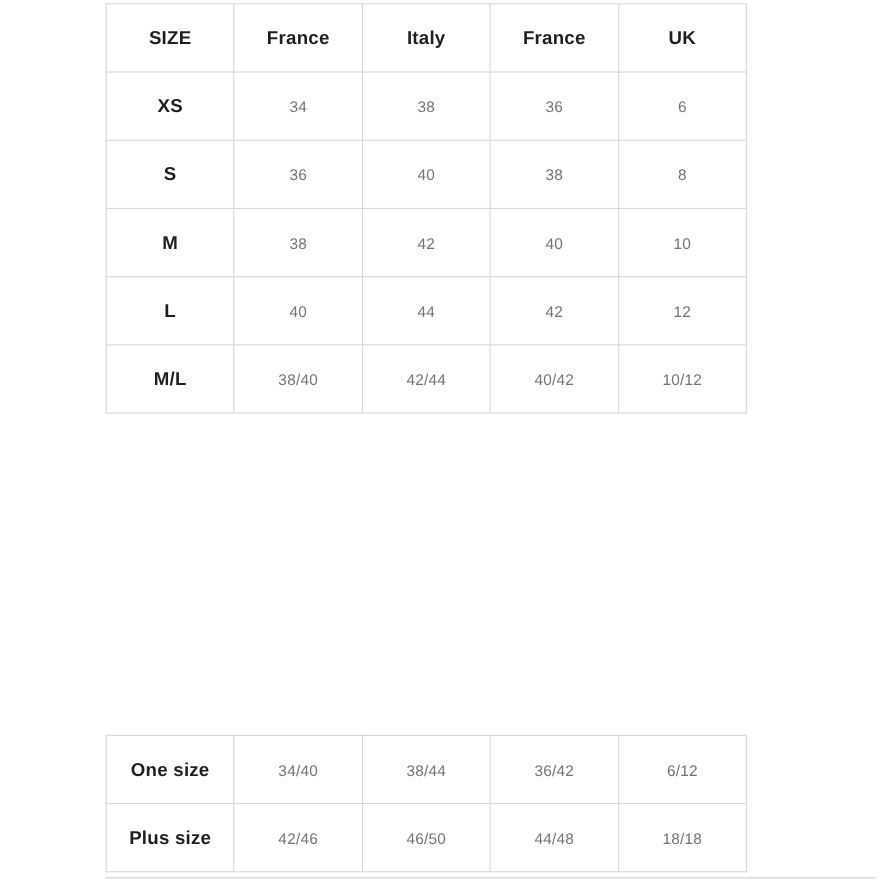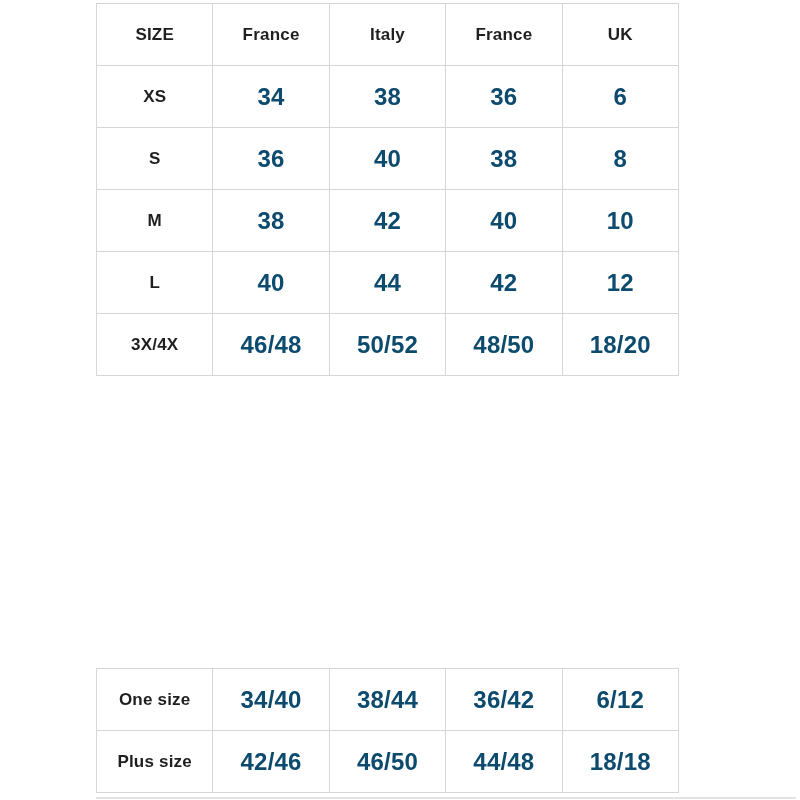--- a/index.html
+++ b/index.html
@@ -30,23 +30,23 @@
     vertical-align:middle;
     background:#ffffff;
   }
   table.size-chart th{
     font-weight:700;
     font-size:17px;
     color:#1f1f1f;
     letter-spacing:0.2px;
   }
   table.size-chart td{
-    font-weight:700;
-    font-size:24px;
-    color:#0c4a6e;
+    font-weight:400;
+    font-size:14px;
+    color:#737373;
     letter-spacing:0.2px;
   }
   .bottom-divider{
     position:absolute;
     left:96px;
     top:797px;
     width:700px;
     height:2px;
     background:#e3e3e3;
   }
@@ -89,25 +89,25 @@
         <td>10</td>
       </tr>
       <tr>
         <th>L</th>
         <td>40</td>
         <td>44</td>
         <td>42</td>
         <td>12</td>
       </tr>
       <tr>
-        <th>3X/4X</th>
-        <td>46/48</td>
-        <td>50/52</td>
-        <td>48/50</td>
-        <td>18/20</td>
+        <th>M/L</th>
+        <td>38/40</td>
+        <td>42/44</td>
+        <td>40/42</td>
+        <td>10/12</td>
       </tr>
     </tbody>
   </table>
 
   <table class="size-chart" id="table-special">
     <tbody>
       <tr>
         <th>One size</th>
         <td>34/40</td>
         <td>38/44</td>

